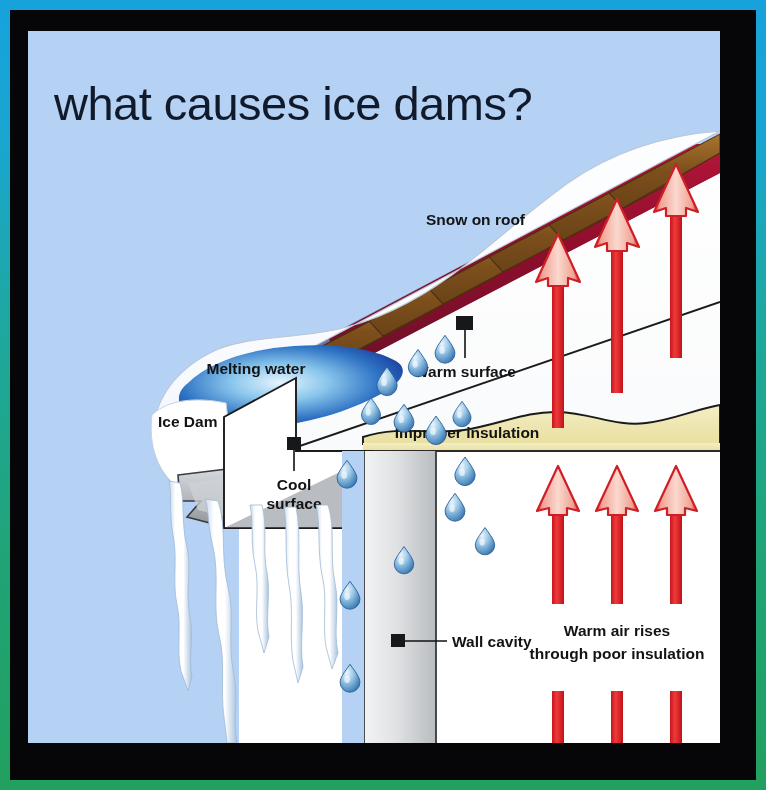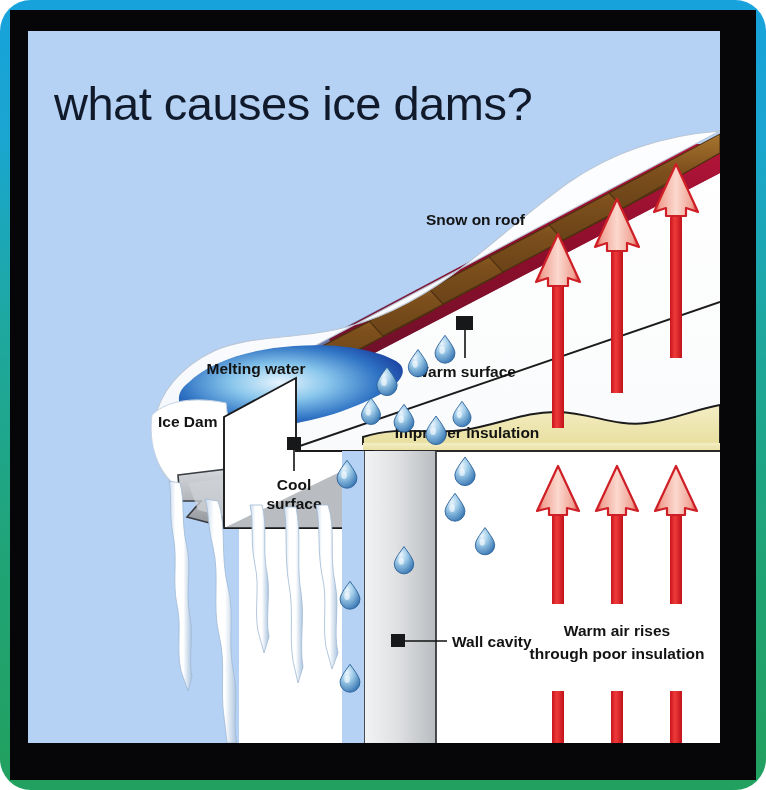--- a/index.html
+++ b/index.html
@@ -3,21 +3,20 @@
 <meta charset="utf-8">
 <title>what causes ice dams?</title>
 <style>
   html,body{margin:0;padding:0;background:#ffffff;}
   body{width:766px;height:790px;overflow:hidden;
        font-family:"Liberation Sans","DejaVu Sans",sans-serif;}
 
   #frame{
     position:relative;width:766px;height:790px;box-sizing:border-box;
     background:linear-gradient(180deg,#17a2dc 0%,#1aa6cf 18%,#1ea89e 42%,#20a477 70%,#22a05f 100%);
-    border-radius:31px;
   }
   #blackframe{
     position:absolute;left:10px;top:10px;right:10px;bottom:10px;
     background:#060608;
   }
   #scene{
     position:absolute;left:28px;top:31px;width:692px;height:712px;
     background:#b5d2f5;overflow:hidden;
   }
   #scene svg{display:block;width:692px;height:712px;}

